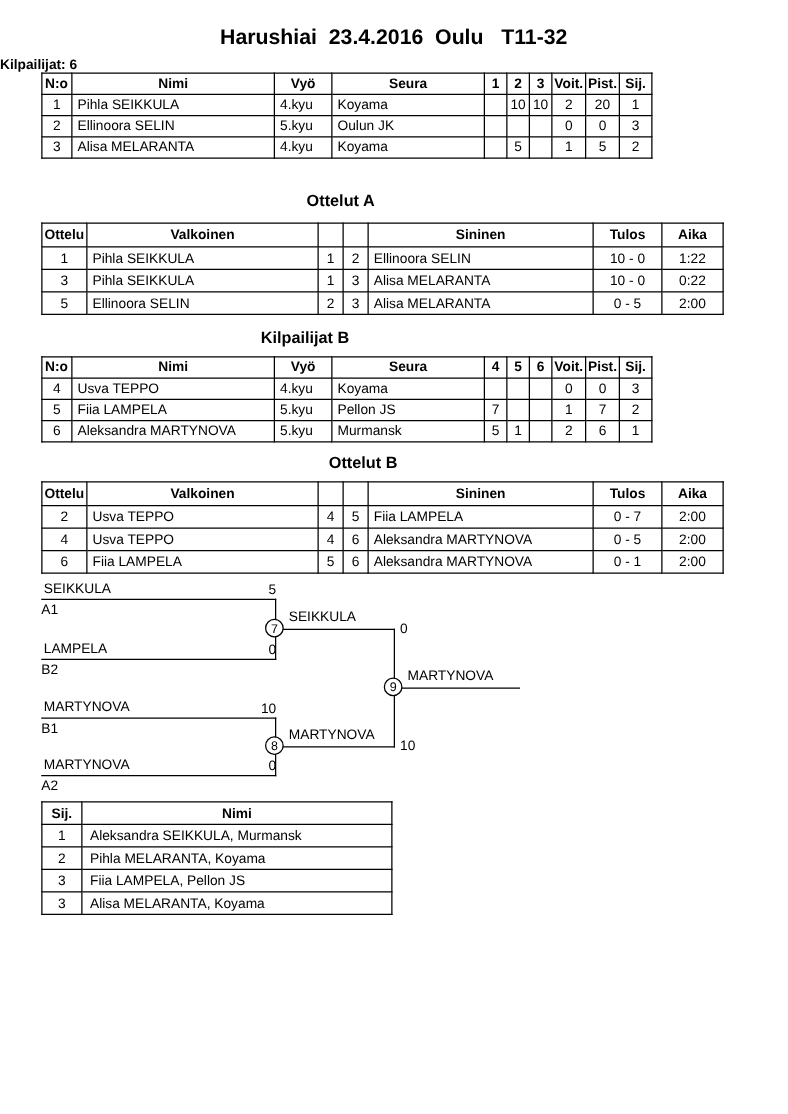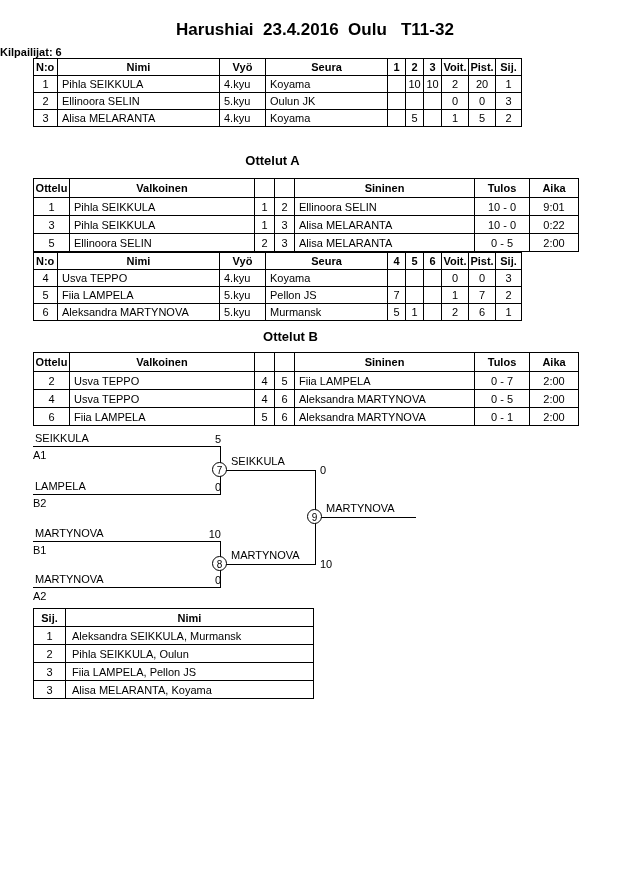--- a/index.html
+++ b/index.html
@@ -147,21 +147,21 @@
         </tr>
       </thead>
       <tbody>
         <tr>
           <td>1</td>
           <td>Pihla SEIKKULA</td>
           <td>1</td>
           <td>2</td>
           <td>Ellinoora SELIN</td>
           <td>10 - 0</td>
-          <td>9:01</td>
+          <td>1:22</td>
         </tr>
         <tr>
           <td>3</td>
           <td>Pihla SEIKKULA</td>
           <td>1</td>
           <td>3</td>
           <td>Alisa MELARANTA</td>
           <td>10 - 0</td>
           <td>0:22</td>
         </tr>
@@ -170,20 +170,21 @@
           <td>Ellinoora SELIN</td>
           <td>2</td>
           <td>3</td>
           <td>Alisa MELARANTA</td>
           <td>0 - 5</td>
           <td>2:00</td>
         </tr>
       </tbody>
     </table>
 
+  <h2 class="w-comp" id="h-comp-b">Kilpailijat B</h2>
   <table class="tbl comp">
     <colgroup>
       <col style="width:24px">
         <col style="width:162px">
         <col style="width:46px">
         <col style="width:122px">
       <col style="width:18px">
         <col style="width:18px">
         <col style="width:18px">
       <col style="width:27px">
@@ -348,21 +349,21 @@
           <th>Nimi</th>
         </tr>
       </thead>
       <tbody>
         <tr>
           <td>1</td>
           <td>Aleksandra SEIKKULA, Murmansk</td>
         </tr>
         <tr>
           <td>2</td>
-          <td>Pihla SEIKKULA, Oulun</td>
+          <td>Pihla MELARANTA, Koyama</td>
         </tr>
         <tr>
           <td>3</td>
           <td>Fiia LAMPELA, Pellon JS</td>
         </tr>
         <tr>
           <td>3</td>
           <td>Alisa MELARANTA, Koyama</td>
         </tr>
       </tbody>

